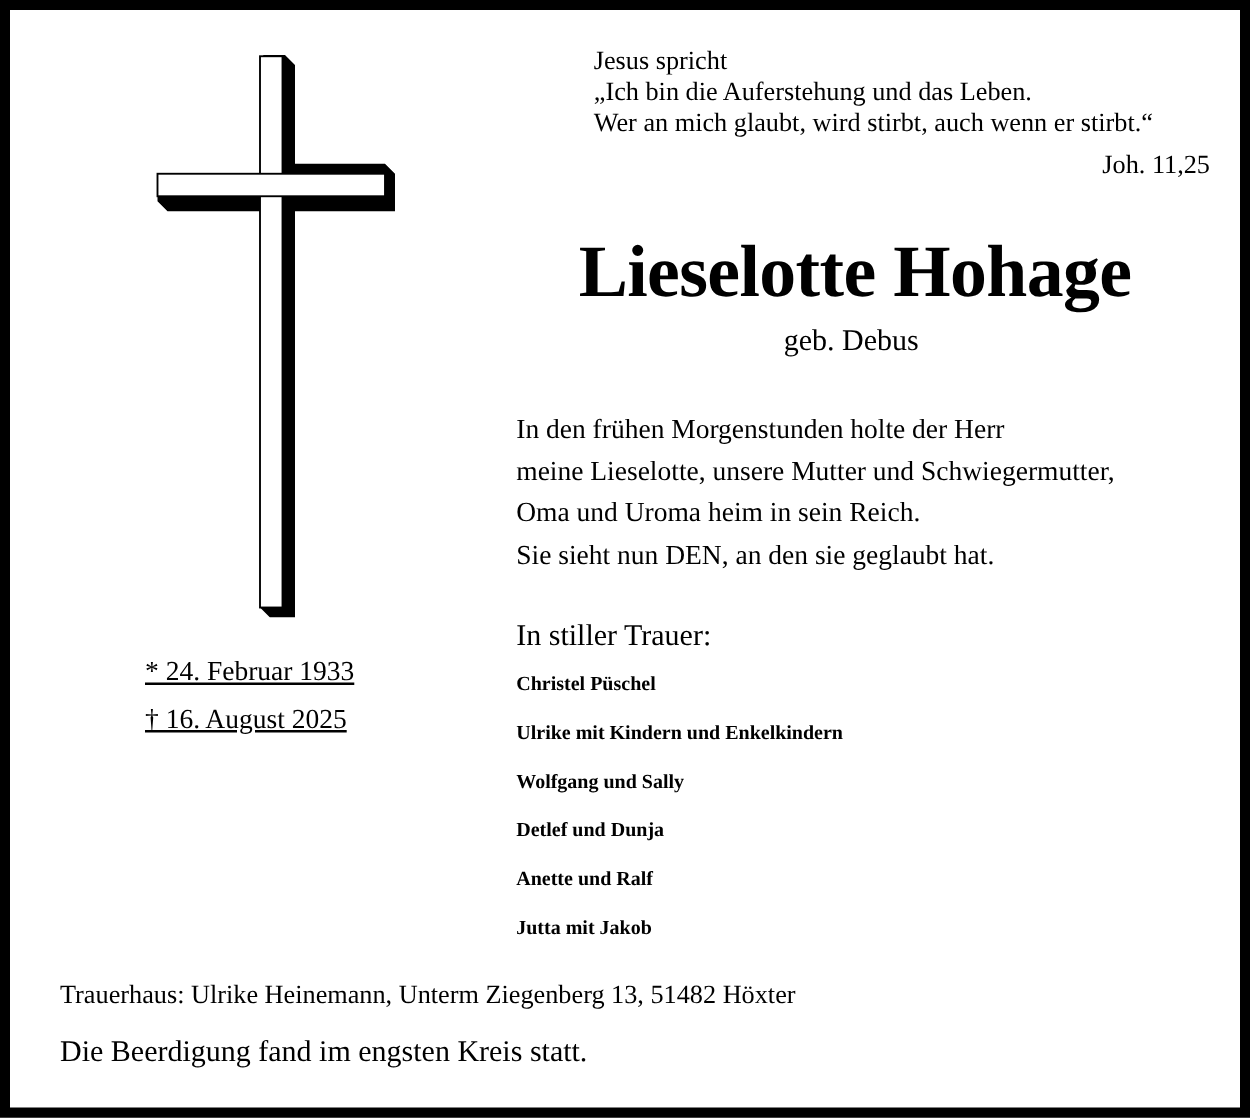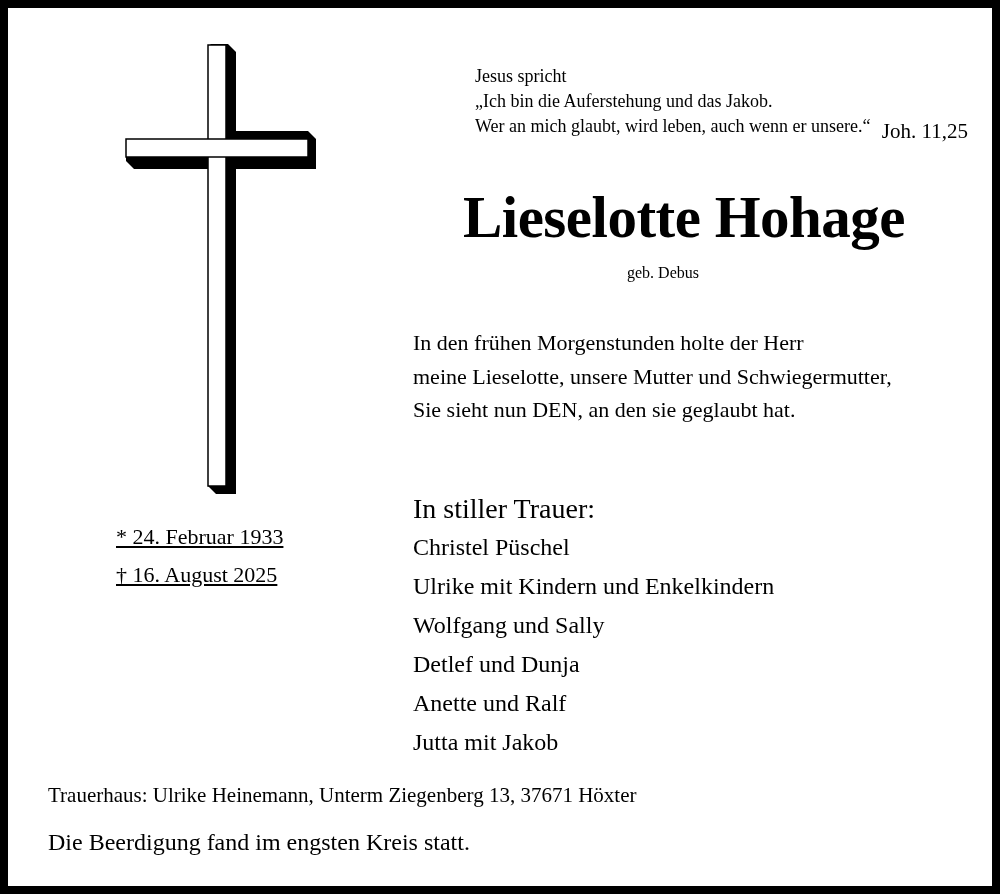--- a/index.html
+++ b/index.html
@@ -3,27 +3,27 @@
   <meta charset="utf-8">
   <style>
     html, body { margin: 0; padding: 0; background: #000; }
     body { width: 1000px; height: 894px; position: relative; overflow: hidden; }
     .frame {
       position: absolute; left: 8px; top: 8px; width: 984px; height: 878px;
       background: #fff; color: #000;
       font-family: "Liberation Serif", "DejaVu Serif", serif;
     }
     .abs { position: absolute; white-space: nowrap; }
-    .quote { left: 467px; top: 28px; font-size: 18px; line-height: 25px; margin-top: 28px; }
+    .quote { left: 467px; top: 28px; font-size: 21px; line-height: 25px; }
     .quote-ref { right: 24px; top: 111px; font-size: 21px; line-height: 25px; }
     .name { left: 0; width: 1352px; top: 174px; font-size: 59px; font-weight: bold; line-height: 70px; text-align: center; letter-spacing: -0.5px; transform-origin: left; }
-    .nee { left: 619px; top: 252px; font-size: 16px; line-height: 26px; }
+    .nee { left: 619px; top: 252px; font-size: 24px; line-height: 26px; }
     .body-text { left: 405px; top: 318px; font-size: 22px; line-height: 33.5px; }
-    .mourn-label { left: 405px; top: 486px; font-size: 28px; line-height: 30px; }
-    .mourners { left: 405px; top: 520px; font-size: 24px; line-height: 39px; font-weight: normal; }
+    .mourn-label { left: 405px; top: 486px; font-size: 24px; line-height: 30px; }
+    .mourners { left: 405px; top: 520px; font-size: 16px; line-height: 39px; font-weight: bold; }
     .dates { left: 108px; top: 510px; font-size: 22px; line-height: 38px; text-decoration: underline; }
     .house { left: 40px; top: 773px; font-size: 21px; line-height: 28px; }
     .funeral { left: 40px; top: 820px; font-size: 24px; line-height: 28px; }
     .line { display: block; }
     .cross { position: absolute; left: 108px; top: 36px; }
   </style>
 </head>
 <body>
 
 <div class="frame">
@@ -32,44 +32,45 @@
 
     <polygon points="95,0 112,0 120,8 120,87 192,87 200,95 200,125 120,125 120,450 100,450 92,442 92,125 18,125 10,117 10,95 92,95 92,3" fill="#000"></polygon>
 
     <rect x="92" y="1" width="18" height="441" fill="#fff" stroke="#000" stroke-width="1.5"></rect>
     <rect x="10" y="95" width="182" height="18" fill="#fff" stroke="#000" stroke-width="1.5"></rect>
     <rect x="93" y="96" width="16" height="16" fill="#fff"></rect>
   </svg>
 
   <div class="abs quote">
     <span class="line">Jesus spricht</span>
-    <span class="line">„Ich bin die Auferstehung und das Jakob.</span>
-    <span class="line">Wer an mich glaubt, wird leben, auch wenn er unsere.“</span>
+    <span class="line">„Ich bin die Auferstehung und das Leben.</span>
+    <span class="line">Wer an mich glaubt, wird stirbt, auch wenn er stirbt.“</span>
   </div>
   <div class="abs quote-ref">Joh. 11,25</div>
 
   <div class="abs name" style="left:0;width:1352px;">Lieselotte Hohage</div>
   <div class="abs nee">geb. Debus</div>
 
   <div class="abs dates">
     <span class="line">* 24. Februar 1933</span>
     <span class="line">† 16. August 2025</span>
   </div>
 
   <div class="abs body-text">
     <span class="line">In den frühen Morgenstunden holte der Herr</span>
     <span class="line">meine Lieselotte, unsere Mutter und Schwiegermutter,</span>
+    <span class="line">Oma und Uroma heim in sein Reich.</span>
     <span class="line">Sie sieht nun DEN, an den sie geglaubt hat.</span>
   </div>
 
   <div class="abs mourn-label">In stiller Trauer:</div>
   <div class="abs mourners">
     <span class="line">Christel Püschel</span>
     <span class="line">Ulrike mit Kindern und Enkelkindern</span>
     <span class="line">Wolfgang und Sally</span>
     <span class="line">Detlef und Dunja</span>
     <span class="line">Anette und Ralf</span>
     <span class="line">Jutta mit Jakob</span>
   </div>
 
-  <div class="abs house">Trauerhaus: Ulrike Heinemann, Unterm Ziegenberg 13, 37671 Höxter</div>
+  <div class="abs house">Trauerhaus: Ulrike Heinemann, Unterm Ziegenberg 13, 51482 Höxter</div>
   <div class="abs funeral">Die Beerdigung fand im engsten Kreis statt.</div>
 </div>
 
 </body></html>

